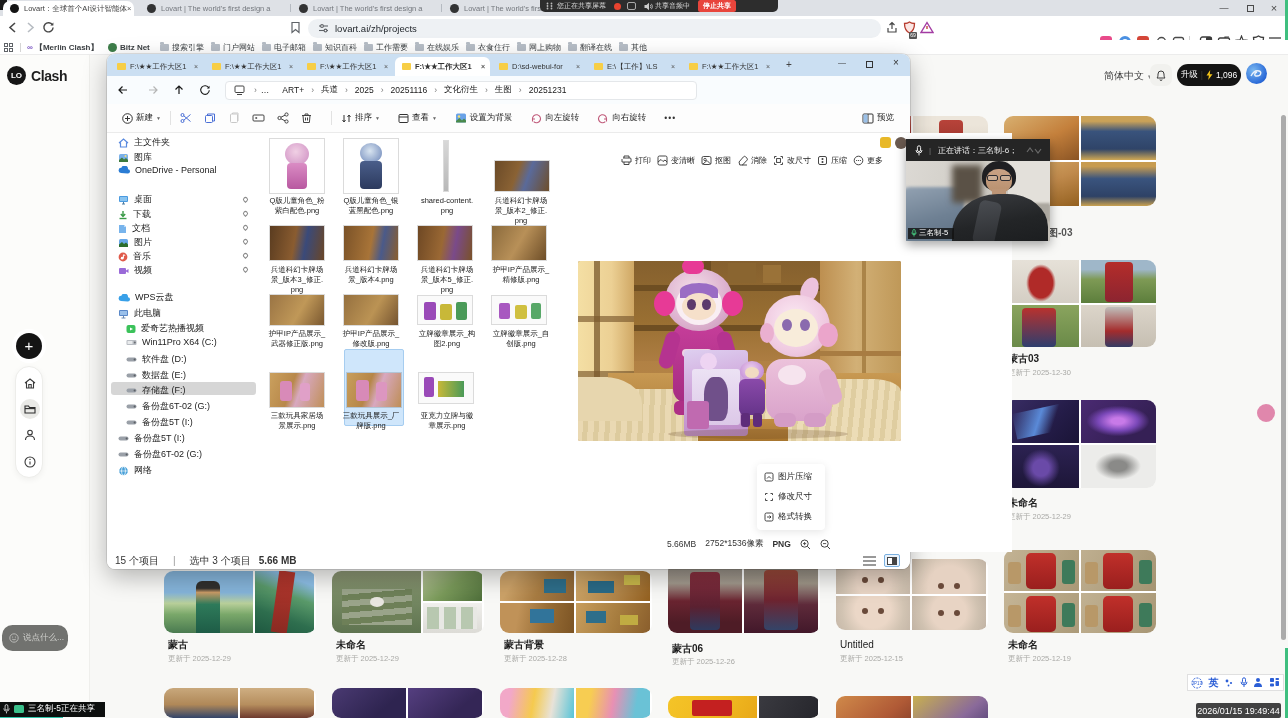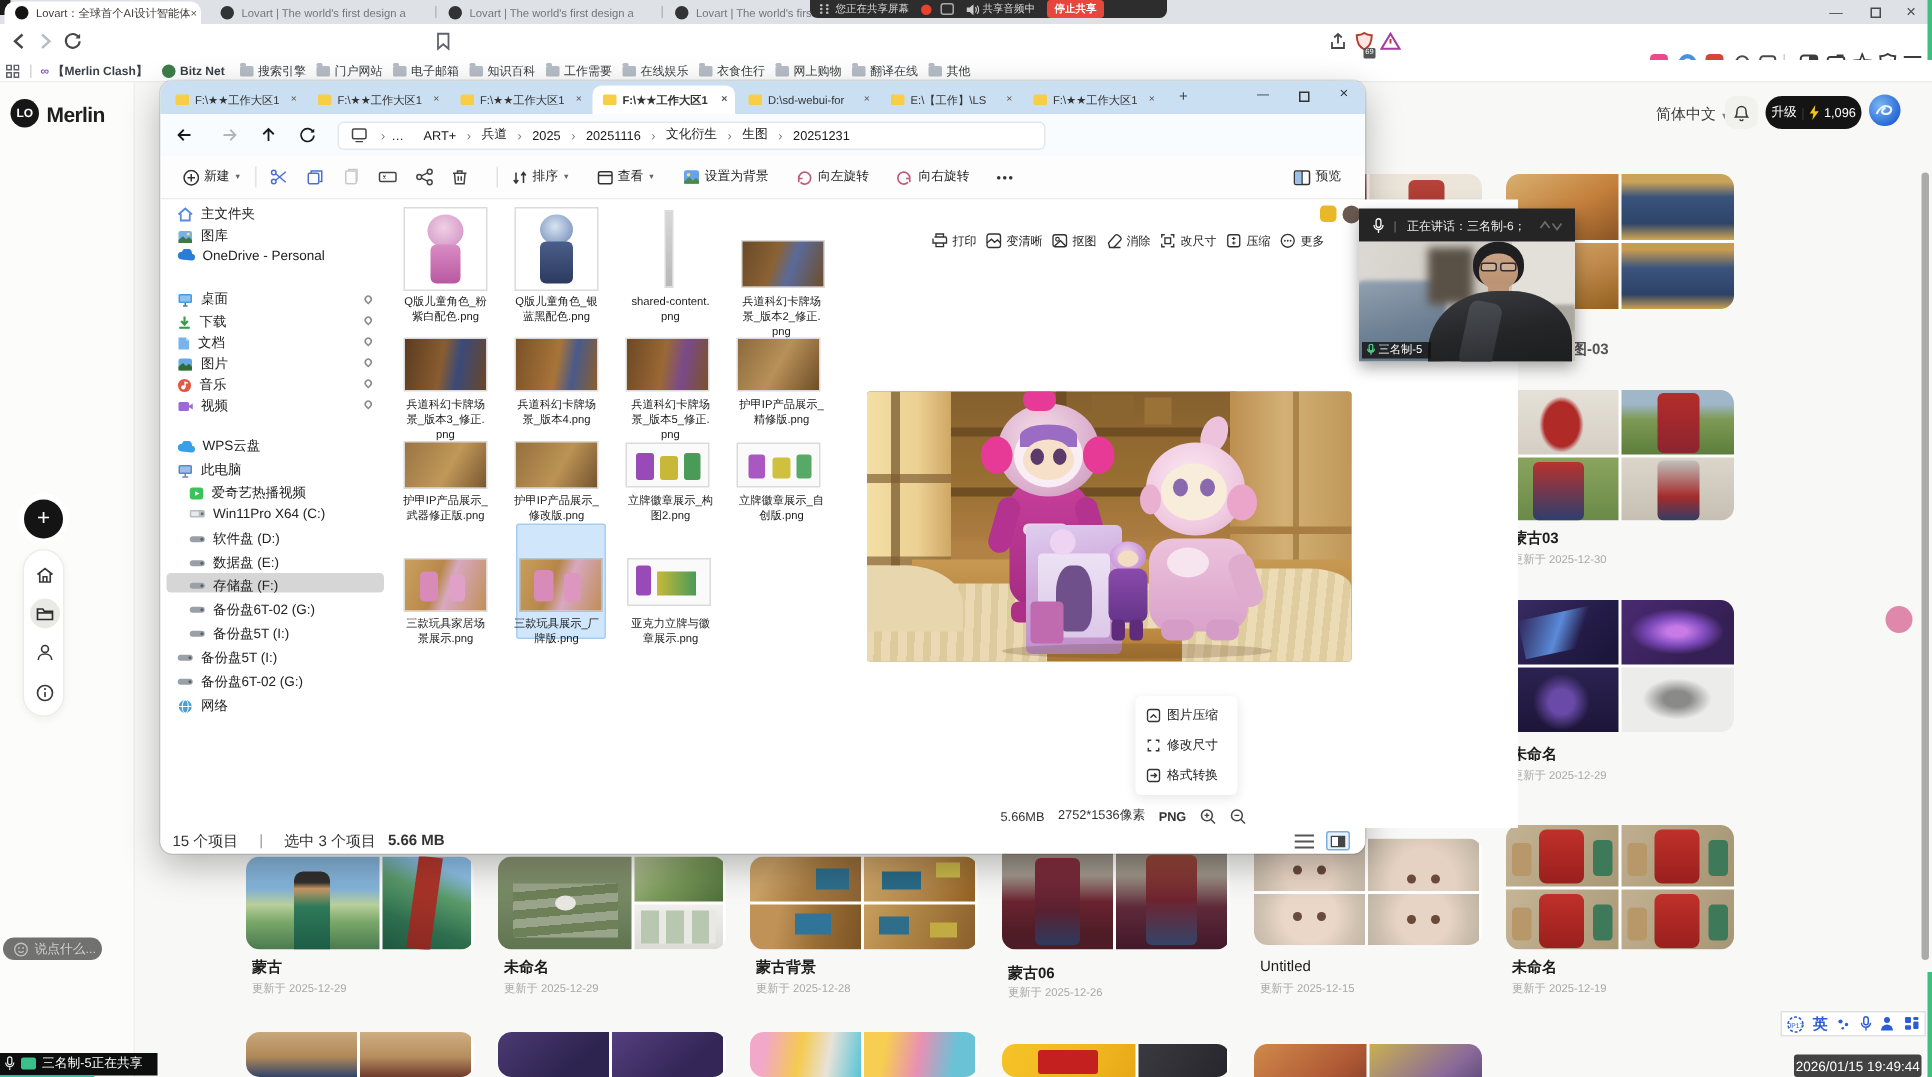--- a/index.html
+++ b/index.html
@@ -40,21 +40,21 @@
 .nav9{font-size:9px;color:#222;position:absolute;white-space:nowrap;display:flex;align-items:center;gap:5px}
 .pin{position:absolute;width:5px;height:5px;border:1px solid #8a8a8a;border-radius:50% 50% 50% 0;transform:rotate(-45deg)}
 .thumb{position:absolute;box-shadow:0 0 0 1px rgba(0,0,0,.14)}
 .lbl{position:absolute;font-size:7.5px;line-height:9.8px;color:#1a1a1a;text-align:center;width:74px}
 #expstat{left:107px;top:552px;width:803px;height:17px;background:#fff;border-radius:0 0 8px 8px;font-size:10px;color:#333}
 
 #vid{left:906px;top:139px;width:144px;height:101.5px;box-shadow:0 4px 10px rgba(0,0,0,.35)}
 #vidhead{left:906px;top:139px;width:144px;height:22px;background:#252525;color:#eee;font-size:8px;display:flex;align-items:center;white-space:nowrap;overflow:hidden}
 #sharetop{left:540px;top:0;width:238px;height:12px;background:#2d2d2d;border-radius:0 0 5px 5px;color:#d8d8d8;font-size:7px;display:flex;align-items:center;white-space:nowrap}
 #sharebot{left:0;top:702px;width:105px;height:14.5px;background:#0d0f0e;color:#fff;font-size:8.5px;display:flex;align-items:center;white-space:nowrap;overflow:hidden}
-#chatpill{left:2px;top:625px;width:66px;height:15px;background:rgba(93,95,91,.88);border-radius:10.5px;color:#cfcfcb;font-size:8.5px;display:flex;align-items:center;white-space:nowrap;overflow:hidden}
+#chatpill{left:2px;top:625px;width:66px;height:26px;background:rgba(93,95,91,.88);border-radius:10.5px;color:#cfcfcb;font-size:8.5px;display:flex;align-items:center;white-space:nowrap;overflow:hidden}
 #ime{left:1187px;top:674px;width:97px;height:17px;background:#fff;border:1px solid #e0e0e0;display:flex;align-items:center;justify-content:space-around;color:#2b5ed6}
 #clock{left:1196px;top:703px;width:85px;height:15px;background:#424242;border-radius:2px;color:#fff;font-size:9px;display:flex;align-items:center;justify-content:center;white-space:nowrap}
 </style></head><body>
 
 <div class="a" id="tabstrip">
  <div class="a" style="left:0;top:0;width:7px;height:10px;background:#1b1b1b;border-radius:0 0 3px 0"></div>
  <div class="a tab" style="left:3px;width:131px;background:#fff;color:#3c3c3c"><span class="fav"></span>Lovart：全球首个AI设计智能体<span style="margin-left:auto;margin-right:6px;color:#555">×</span></div>
  <div class="a tab" style="left:140px;width:148px"><span class="fav" style="opacity:.85"></span>Lovart | The world's first design a</div>
  <div class="a tabdiv" style="left:290px"></div>
  <div class="a tab" style="left:292px;width:148px"><span class="fav" style="opacity:.85"></span>Lovart | The world's first design a</div>
@@ -73,20 +73,31 @@
  <svg class="a" style="left:25px;top:5px" width="11" height="13" viewBox="0 0 11 13">
       <path d="M3 2 L8 6.5 L3 11" stroke="#b7bcc2" stroke-width="1.6" fill="none"></path>
     </svg>
  <svg class="a" style="left:42px;top:5px" width="13" height="13" viewBox="0 0 13 13">
       <path d="M10.5 4 A4.6 4.6 0 1 0 11.1 6.5" stroke="#474747" stroke-width="1.4" fill="none"></path>
       <path d="M11.4 1.5 L11.4 4.6 L8.3 4.6" fill="#474747"></path>
     </svg>
  <svg class="a" style="left:290px;top:5px" width="11" height="13" viewBox="0 0 11 13">
       <path d="M2 1.5 h7 v10 l-3.5-3 L2 11.5 z" stroke="#5f6368" stroke-width="1.2" fill="none"></path>
     </svg>
+ <div class="a" id="urlpill">
+   <svg style="margin:0 6px 0 10px" width="11" height="11" viewBox="0 0 11 11">
+        <g stroke="#5f6368" stroke-width="1.1" fill="none">
+          <line x1="1" y1="3" x2="10" y2="3"></line>
+          <line x1="1" y1="7.5" x2="10" y2="7.5"></line>
+          <circle cx="4" cy="3" r="1.4" fill="#fff"></circle>
+          <circle cx="7.5" cy="7.5" r="1.4" fill="#fff"></circle>
+        </g>
+      </svg>
+   lovart.ai/zh/projects
+ </div>
  <svg class="a" style="left:886px;top:5px" width="12" height="13" viewBox="0 0 12 13">
       <path d="M2 7 v4 h8 V7 M6 8 V2 M3.5 4 L6 1.6 L8.5 4" stroke="#474747" stroke-width="1.2" fill="none"></path>
     </svg>
  <svg class="a" style="left:903px;top:5px" width="13" height="13" viewBox="0 0 13 13">
       <path d="M6.5 1 C8 2.2 10 2.5 11.5 2.5 C11.5 7.5 9.5 10.5 6.5 12 C3.5 10.5 1.5 7.5 1.5 2.5 C3 2.5 5 2.2 6.5 1 z" stroke="#b73b2e" stroke-width="1.3" fill="#fbe6e3"></path>
     </svg>
  <div class="a" style="left:909px;top:16px;width:8px;height:7px;background:#555;border-radius:1px;color:#fff;font-size:5px;text-align:center;line-height:7px">69</div>
  <svg class="a" style="left:920px;top:5px" width="14" height="13" viewBox="0 0 14 13">
       <path d="M7 1.5 L13 11.5 L1 11.5 z" stroke="#a33ca3" stroke-width="1.4" fill="none"></path>
       <path d="M7 5 v3" stroke="#c0392b" stroke-width="1.3"></path>
@@ -152,21 +163,21 @@
   <span class="bkf"><span class="fold"></span>衣食住行</span>
   <span class="bkf"><span class="fold"></span>网上购物</span>
   <span class="bkf"><span class="fold"></span>翻译在线</span>
   <span class="bkf"><span class="fold"></span>其他</span>
  </div>
 </div>
 
 <div class="a" id="page"></div>
 <div class="a" id="sidebar">
  <div class="a" style="left:7px;top:11px;width:19px;height:19px;border-radius:50%;background:#161616;color:#fff;font-size:8px;font-weight:700;text-align:center;line-height:19px">LO</div>
- <div class="a" style="left:31px;top:13px;font-size:14px;font-weight:800;color:#1e1e1e;letter-spacing:-.4px">Merlin</div>
+ <div class="a" style="left:31px;top:13px;font-size:14px;font-weight:800;color:#1e1e1e;letter-spacing:-.4px">Clash</div>
  <div class="a" style="left:16px;top:278px;width:26px;height:26px;border-radius:50%;background:#141414;color:#fff;font-size:15px;font-weight:400;text-align:center;line-height:25px;box-shadow:0 0 0 4px #fff">+</div>
  <div class="a" style="left:15px;top:311px;width:28px;height:112px;background:#fff;border:1px solid #ededea;border-radius:14px;box-shadow:0 2px 6px rgba(0,0,0,.05)">
    <svg class="a" style="left:8px;top:11px" width="12" height="11" viewBox="0 0 12 11">
         <path d="M1 5 L6 1 L11 5 M2.5 4.3 V10 h7 V4.3 M4.8 10 V6.5 h2.4 V10" stroke="#3a3a3a" stroke-width="1.1" fill="none"></path>
       </svg>
    <div class="a" style="left:4px;top:32px;width:20px;height:20px;border-radius:50%;background:#e9e9e6"></div>
    <svg class="a" style="left:8px;top:37px" width="12" height="10" viewBox="0 0 12 10">
         <path d="M1 2 h3.5 l1 1.5 H11 V9 H1 z" stroke="#2c2c2c" stroke-width="1.1" fill="none"></path>
         <line x1="1" y1="4.6" x2="11" y2="4.6" stroke="#2c2c2c" stroke-width="1.1"></line>
       </svg>

